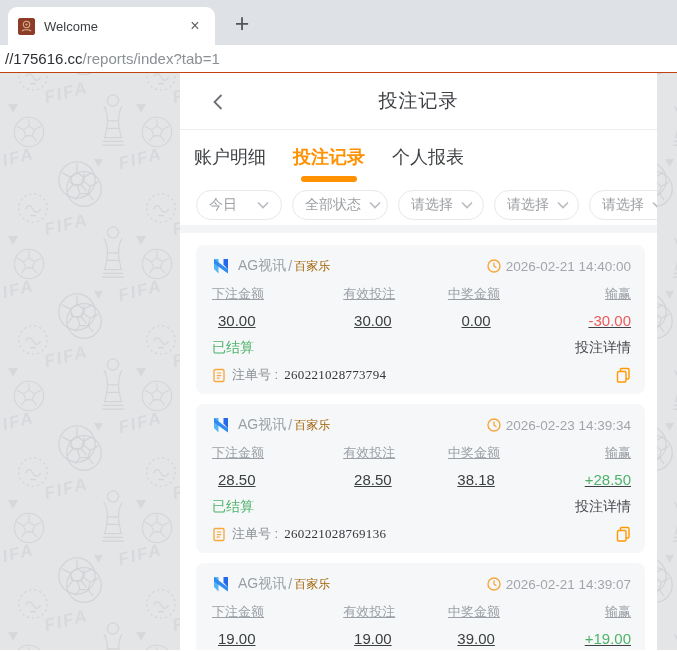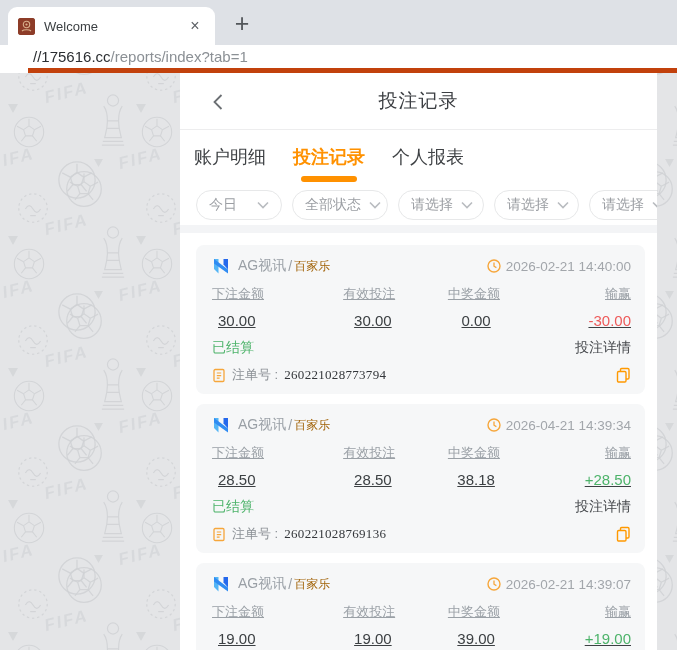--- a/index.html
+++ b/index.html
@@ -11,22 +11,22 @@
   .tab { position:absolute; left:8px; top:7px; width:207px; height:38px; background:#fff;
          border-radius:9px 9px 0 0; display:flex; align-items:center; padding:0 10px; }
   .favicon { width:17px; height:17px; border-radius:3px; background:#8d3c28; position:relative; flex:none; }
   .favicon svg { position:absolute; left:0; top:0; }
   .tab-title { font-size:13px; color:#3c4043; margin-left:9px; flex:1; white-space:nowrap; overflow:hidden; }
   .tab-close { color:#5f6368; font-size:16px; width:20px; height:20px; line-height:19px; text-align:center;
                border-radius:50%; cursor:pointer; }
   .newtab { position:absolute; left:227px; top:9px; width:30px; height:30px; color:#52565a;
             font-size:25px; font-weight:300; text-align:center; line-height:28px; cursor:pointer; }
 
-  .urlrow { height:28px; background:#fff; border-bottom:5px solid #c2410c; display:flex; align-items:center;
-            padding-left:5px; font-size:15px; white-space:nowrap;margin-left:28px; }
+  .urlrow { height:28px; background:#fff; border-bottom:1px solid #c2410c; display:flex; align-items:center;
+            padding-left:5px; font-size:15px; white-space:nowrap; }
   .url-domain { color:#2b2e31; }
   .url-path { color:#8b9095; }
 
   
   .page { position:relative; height:577px; background:#fff; }
   .wm-strip { position:absolute; top:0; bottom:0; background:#e4e5e7; overflow:hidden; }
   .wm-left { left:0; width:180px; }
   .wm-right { right:0; width:20px; }
   .wm-item { position:absolute; opacity:.8; }
   .wm-fifa { display:inline-block; font-weight:bold; font-style:italic; font-size:17px; letter-spacing:2px;
@@ -477,21 +477,21 @@
             <polygon points="11.5,2 16,2 16,12.5 11.5,7.5" fill="#2468ec"></polygon>
           </svg>
           <span class="provider">AG视讯</span>
           <span class="sep">/</span>
           <span class="game">百家乐</span>
           <span class="time-wrap">
             <svg width="14" height="14" viewBox="0 0 14 14">
               <circle cx="7" cy="7" r="6" fill="none" stroke="#f6a63b" stroke-width="1.4"></circle>
               <path d="M7 3.6v3.6l2.4 1.4" fill="none" stroke="#f6a63b" stroke-width="1.3"></path>
             </svg>
-            <span class="bet-time">2026-04-21 14:39:34</span>
+            <span class="bet-time">2026-02-23 14:39:34</span>
           </span>
         </div>
         <div class="cols labels">
           <span>下注金额</span>
           <span>有效投注</span>
           <span>中奖金额</span>
           <span>输赢</span>
         </div>
         <div class="cols values">
           <span>28.50</span>

